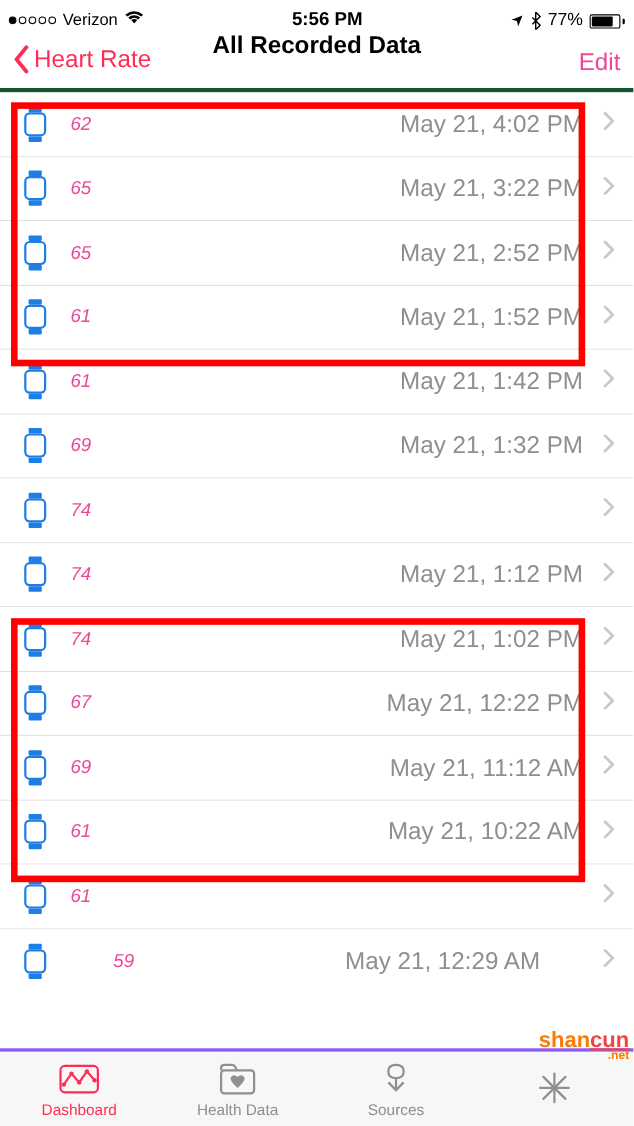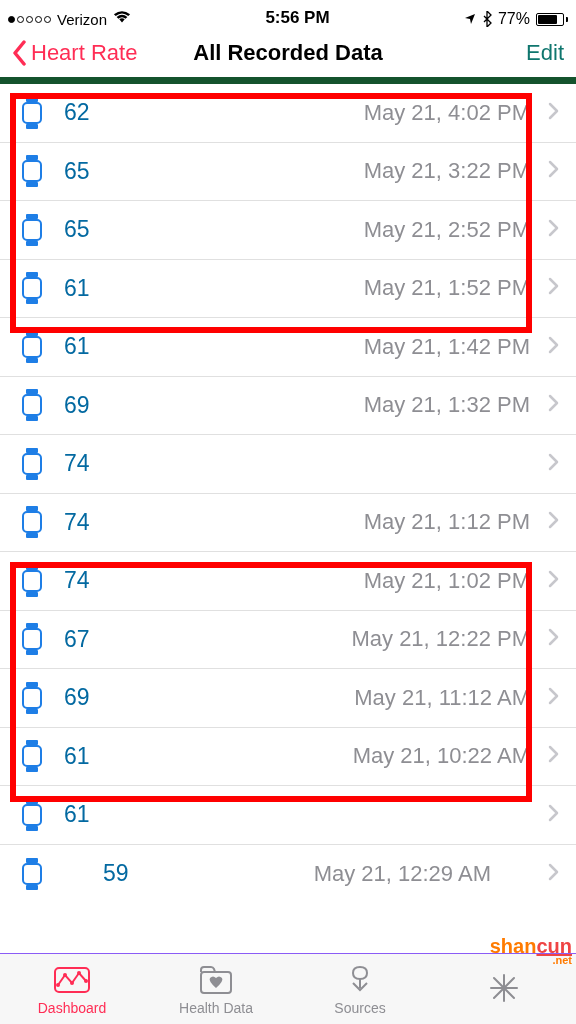--- a/index.html
+++ b/index.html
@@ -12,39 +12,39 @@
   .carrier { font-size: 15px; }
   .wifi-icon svg { width: 18px; height: 14px; }
   .time { font-weight: 600; font-size: 17px; }
   .loc-icon, .bt-icon { display: inline-flex; }
   .loc-icon svg { width: 12px; height: 12px; }
   .bt-icon svg { width: 10px; height: 16px; }
   .battery { display: flex; align-items: center; gap: 2px; }
   .battery-body { width: 28px; height: 13px; border: 1.5px solid #000; border-radius: 2px; position: relative; }
   .battery-fill { position: absolute; left: 1px; top: 1px; bottom: 1px; background: #000; border-radius: 1px; }
   .battery-tip { width: 2px; height: 5px; background: #000; border-radius: 0 1px 1px 0; }
-  .nav-bar { height: 56px; display: flex; align-items: center; justify-content: space-between; padding: 0 12px; border-bottom: 7px solid #14532d; }
+  .nav-bar { height: 56px; display: flex; justify-content: space-between; padding: 0 12px; border-bottom: 4px solid #14532d; }
   .nav-back { display: flex; align-items: center; color: #ff2d55; font-size: 22px; gap: 4px; }
   .nav-back svg { width: 15px; height: 26px; }
   .nav-title { font-size: 22px; font-weight: 700; position: absolute; left: 50%; transform: translateX(-50%); }
-  .nav-edit { color: #0f766e; font-size: 22px; }
+  .nav-edit { color: #ec4899; font-size: 22px; margin-top: 16px; }
   .list { position: relative; }
   .row { height: 58.5px; display: flex; align-items: center; padding: 0 16px 0 22px; border-bottom: 1px solid #e0e0e0; background: #fff; }
   .row:last-child { border-bottom: none; gap: 39px; }
   .watch-icon { width: 20px; height: 32px; margin-right: 22px; display: flex; flex-direction: column; align-items: center; }
   .watch-band { width: 12px; height: 5px; background: #1e7ee6; border-radius: 1px; }
   .watch-body { width: 20px; height: 22px; border: 2.5px solid #1e7ee6; border-radius: 5px; box-sizing: border-box; }
-  .row-value { font-size: 23px; color: #0369a1; flex: 1; }
+  .row-value { font-size: 17px; color: #ec4899; flex: 1; font-style: italic; }
   .row-time { font-size: 22px; color: #8e8e93; margin-right: 18px; }
   .chevron { color: #c7c7cc; }
   .chevron svg { width: 12px; height: 18px; }
   .highlight-box { position: absolute; border: 6px solid #ff0000; pointer-events: none; z-index: 10; }
   .hb1 { left: 10px; right: 44px; top: 93px; height: 240px; }
   .hb2 { left: 10px; right: 44px; top: 562px; height: 240px; }
-  .tab-bar { position: absolute; bottom: 0; left: 0; right: 0; height: 71px; border-top: 1px solid #8b5cf6; display: flex; background: #f7f7f7; }
+  .tab-bar { position: absolute; bottom: 0; left: 0; right: 0; height: 71px; border-top: 3px solid #8b5cf6; display: flex; background: #f7f7f7; }
   .tab { flex: 1; display: flex; flex-direction: column; align-items: center; justify-content: center; gap: 3px; }
   .tab-icon { height: 34px; display: flex; align-items: center; justify-content: center; }
   .tab-label { font-size: 14px; color: #8e8e93; }
   .tab.active .tab-label { color: #ff2d55; }
   .shancun { position: absolute; right: 4px; bottom: 58px; font-size: 20px; font-weight: 700; z-index: 20; }
   .shancun .orange { color: #ff7b00; margin-left: 28px; }
   .shancun .green { color: #ef4444; text-decoration: underline; }
   .shancun .small { font-size: 11px; display: block; color: #ff7b00; text-align: right; font-weight: 600; margin-top: -4px; }
 </style>
 </head>

